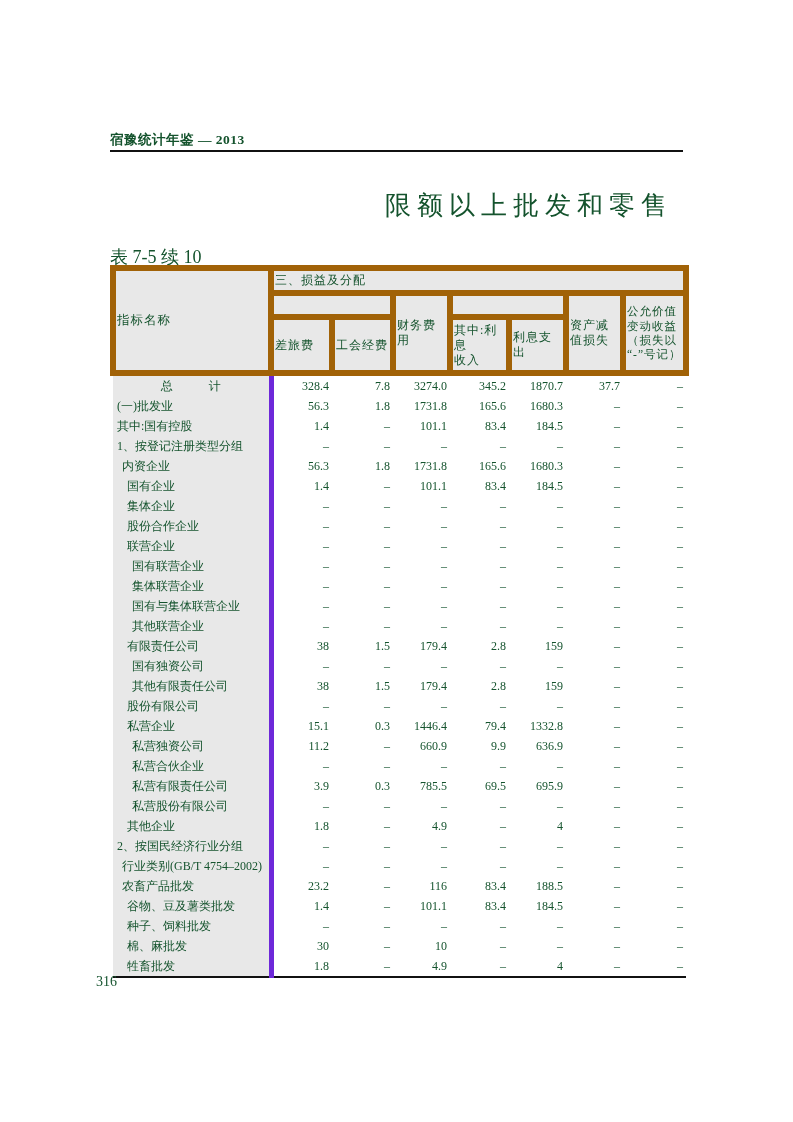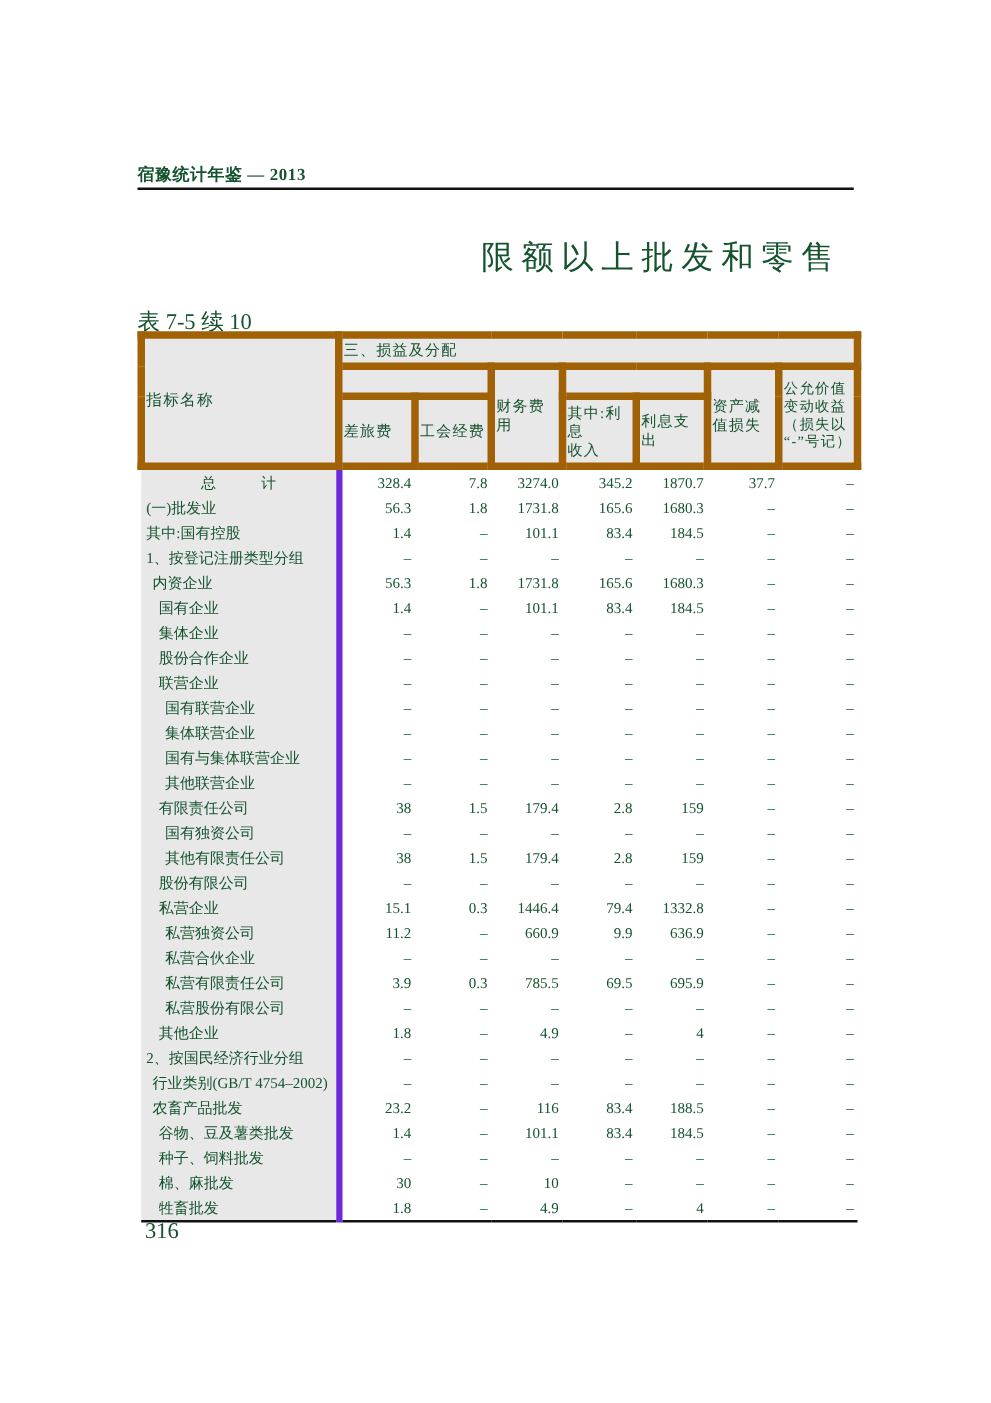--- a/index.html
+++ b/index.html
@@ -41,21 +41,21 @@
     background:#e8e8e8;border-right:5px solid #6d28d9;
     text-align:left;white-space:nowrap;overflow:hidden;
   }
   tbody td.stub.center{ text-align:center;padding-left:0;}
   tbody td.val{ text-align:right;padding-right:3px;font-size:12px;}
   .indent-0{ padding-left:4px;}
   .indent-1{ padding-left:9px;}
   .indent-2{ padding-left:14px;}
   .indent-3{ padding-left:19px;}
   .page-number{
-    position:absolute;left:116px;top:974px;font-size:18px;text-align:center;
+    position:absolute;left:96px;top:974px;font-size:14px;text-align:center;
   }
 </style>
 </head>
 <body>
 
 <div class="page">
   <div class="yearbook-header">宿豫统计年鉴 — 2013</div>
   <div class="header-rule"></div>
   <div class="page-title">限额以上批发和零售</div>
   <div class="table-label">表 7-5 续 10</div>

